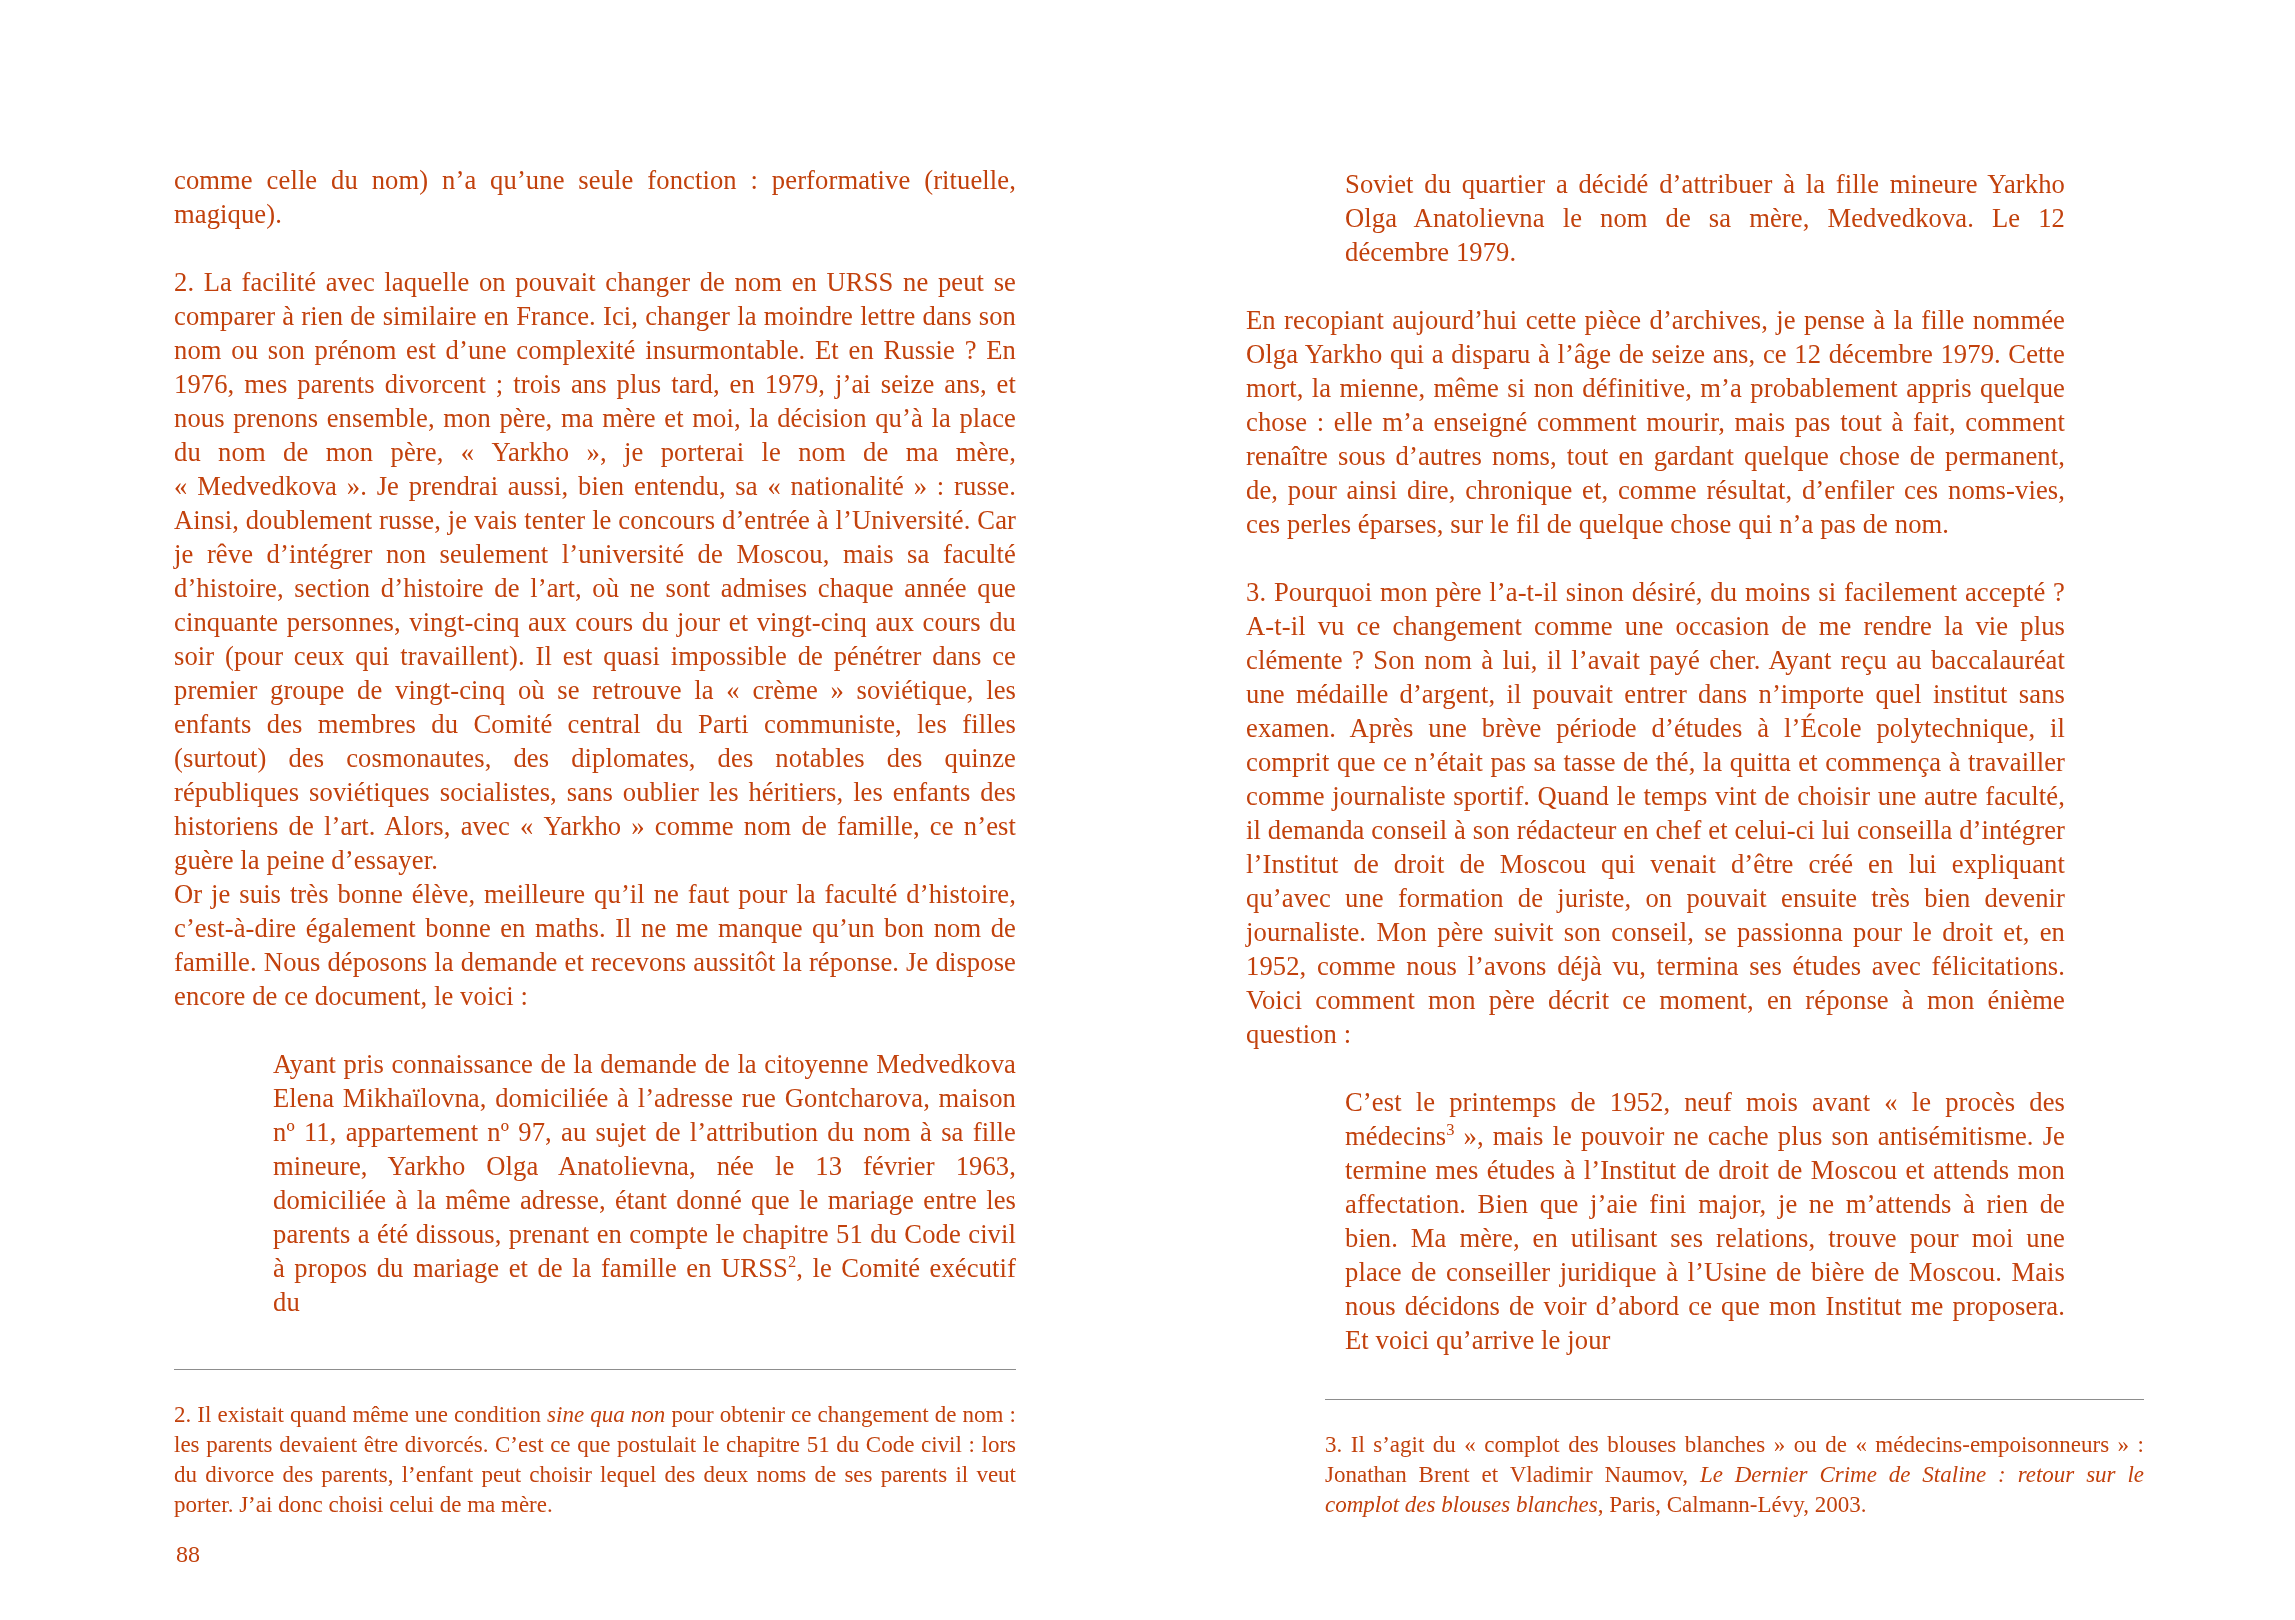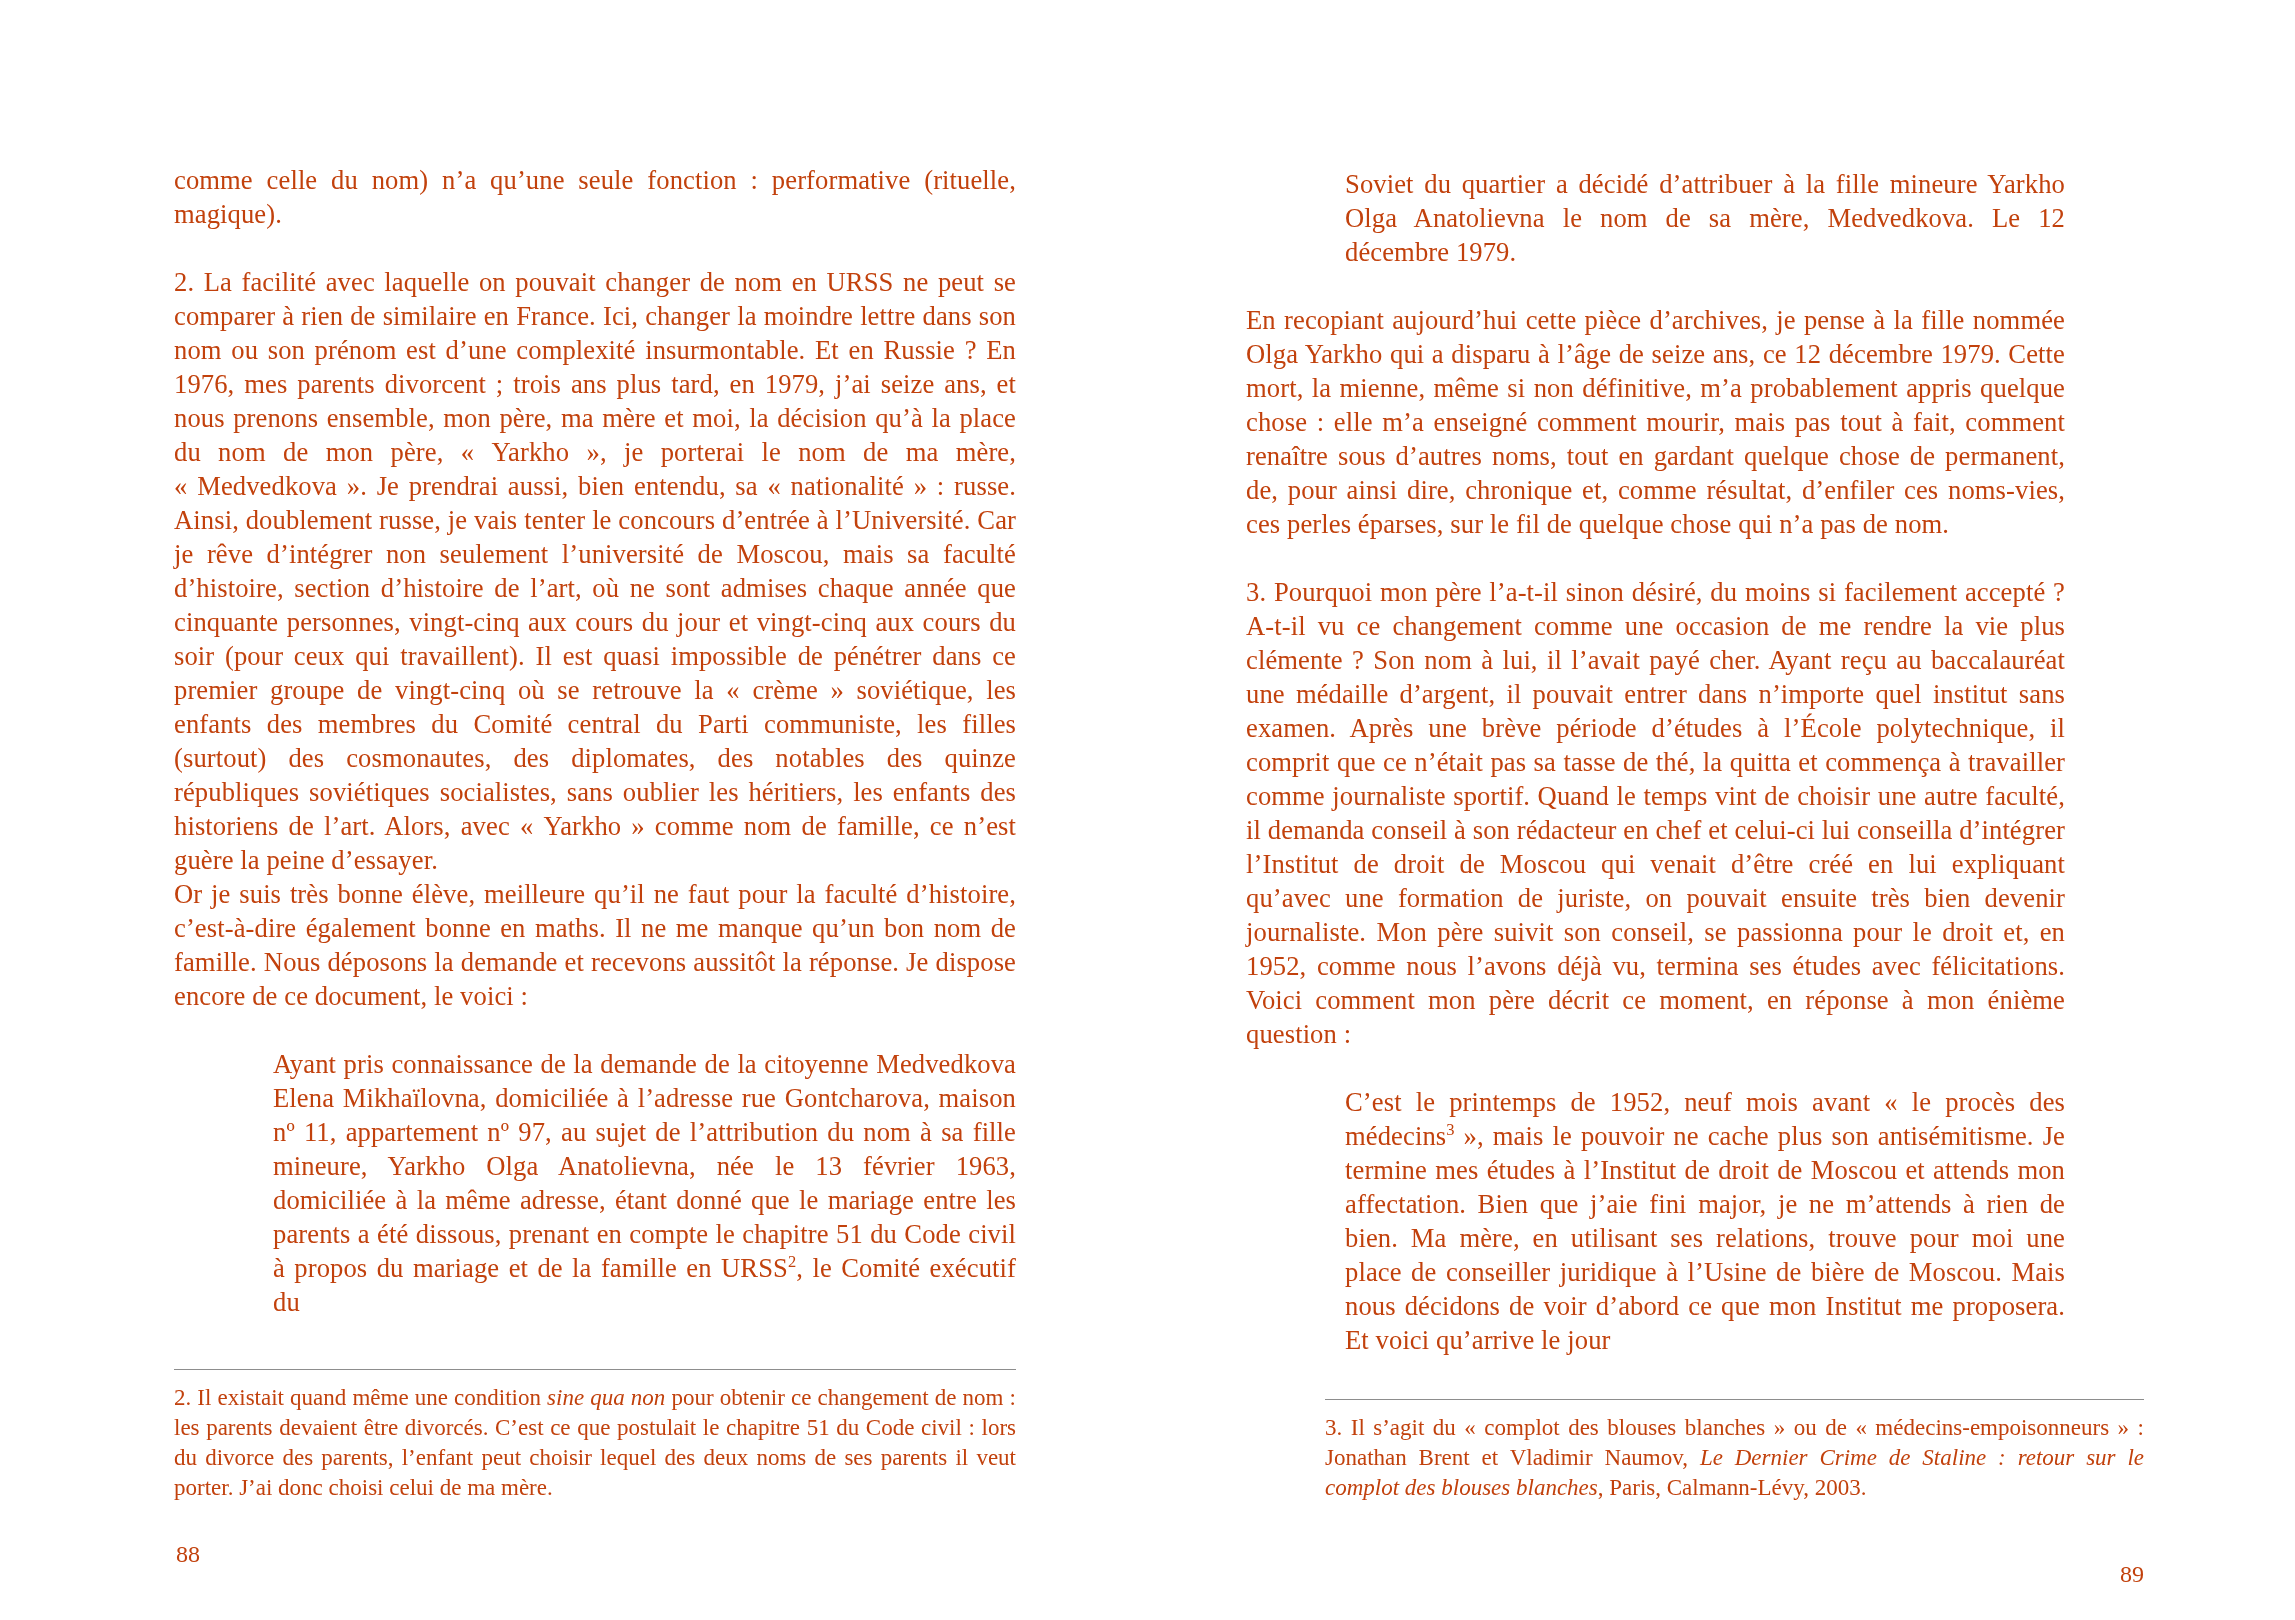--- a/index.html
+++ b/index.html
@@ -34,21 +34,21 @@
     margin-top: 0;
   }
   sup {
     font-size: 0.62em;
     line-height: 0;
     vertical-align: super;
   }
   .footnote {
     position: absolute;
     border-top: 1.7px solid #8d8d8d;
-    padding-top: 13px;
+    padding-top: 30px;
     font-size: 23px;
     line-height: 30px;
     text-align: justify;
   }
   .footnote-left  { left: 174px;  top: 1369px; width: 842px; }
   .footnote-right { left: 1325px; top: 1399px; width: 819px; }
   .footnote .it { font-style: italic; }
   .page-number {
     position: absolute;
     font-size: 24px;
@@ -83,16 +83,15 @@
     <p class="para gap-above">3. Pourquoi mon père l’a-t-il sinon désiré, du moins si facilement accepté&nbsp;? A-t-il vu ce changement comme une occasion de me rendre la vie plus clémente&nbsp;? Son nom à lui, il l’avait payé cher. Ayant reçu au baccalauréat une médaille d’argent, il pouvait entrer dans n’importe quel institut sans examen. Après une brève période d’études à l’École polytechnique, il comprit que ce n’était pas sa tasse de thé, la quitta et commença à travailler comme journaliste sportif. Quand le temps vint de choisir une autre faculté, il demanda conseil à son rédacteur en chef et celui-ci lui conseilla d’intégrer l’Institut de droit de Moscou qui venait d’être créé en lui expliquant qu’avec une formation de juriste, on pouvait ensuite très bien devenir journaliste. Mon père suivit son conseil, se passionna pour le droit et, en 1952, comme nous l’avons déjà vu, termina ses études avec félicitations. Voici comment mon père décrit ce moment, en réponse à mon énième question&nbsp;:</p>
     <div class="bq">
       <span>C’est le printemps de 1952, neuf mois avant «&nbsp;le procès des médecins</span><sup>3</sup><span>&nbsp;», mais le pouvoir ne cache plus son antisémitisme. Je termine mes études à l’Institut de droit de Moscou et attends mon affectation. Bien que j’aie fini major, je ne m’attends à rien de bien. Ma mère, en utilisant ses relations, trouve pour moi une place de conseiller juridique à l’Usine de bière de Moscou. Mais nous décidons de voir d’abord ce que mon Institut me proposera. Et voici qu’arrive le jour</span>
     </div>
   </div>
 
   <div class="footnote footnote-right">
     <span>3. Il s’agit du «&nbsp;complot des blouses blanches&nbsp;» ou de «&nbsp;médecins-empoisonneurs&nbsp;»&nbsp;: Jonathan Brent et Vladimir Naumov, </span><span class="it">Le Dernier Crime de Staline&nbsp;: retour sur le complot des blouses blanches</span><span>, Paris, Calmann-Lévy, 2003.</span>
   </div>
 
-  <div class="page-number pn-right">89</div>
 
 </div>
 
 
 </body></html>

